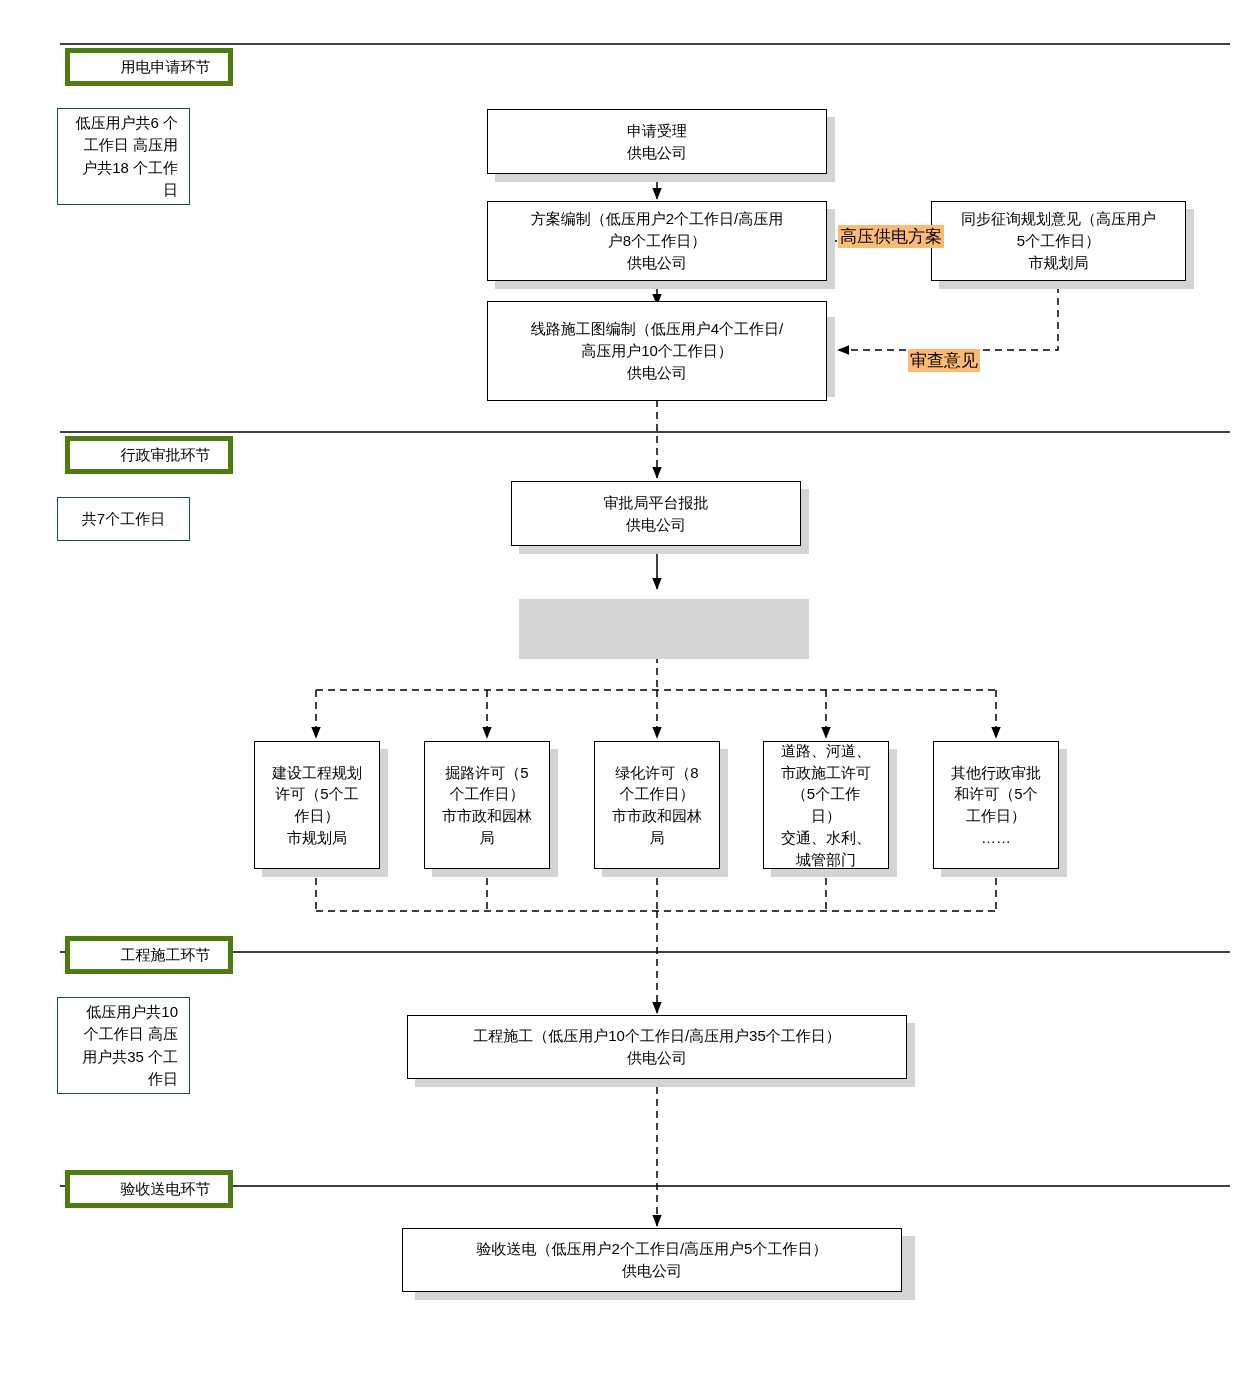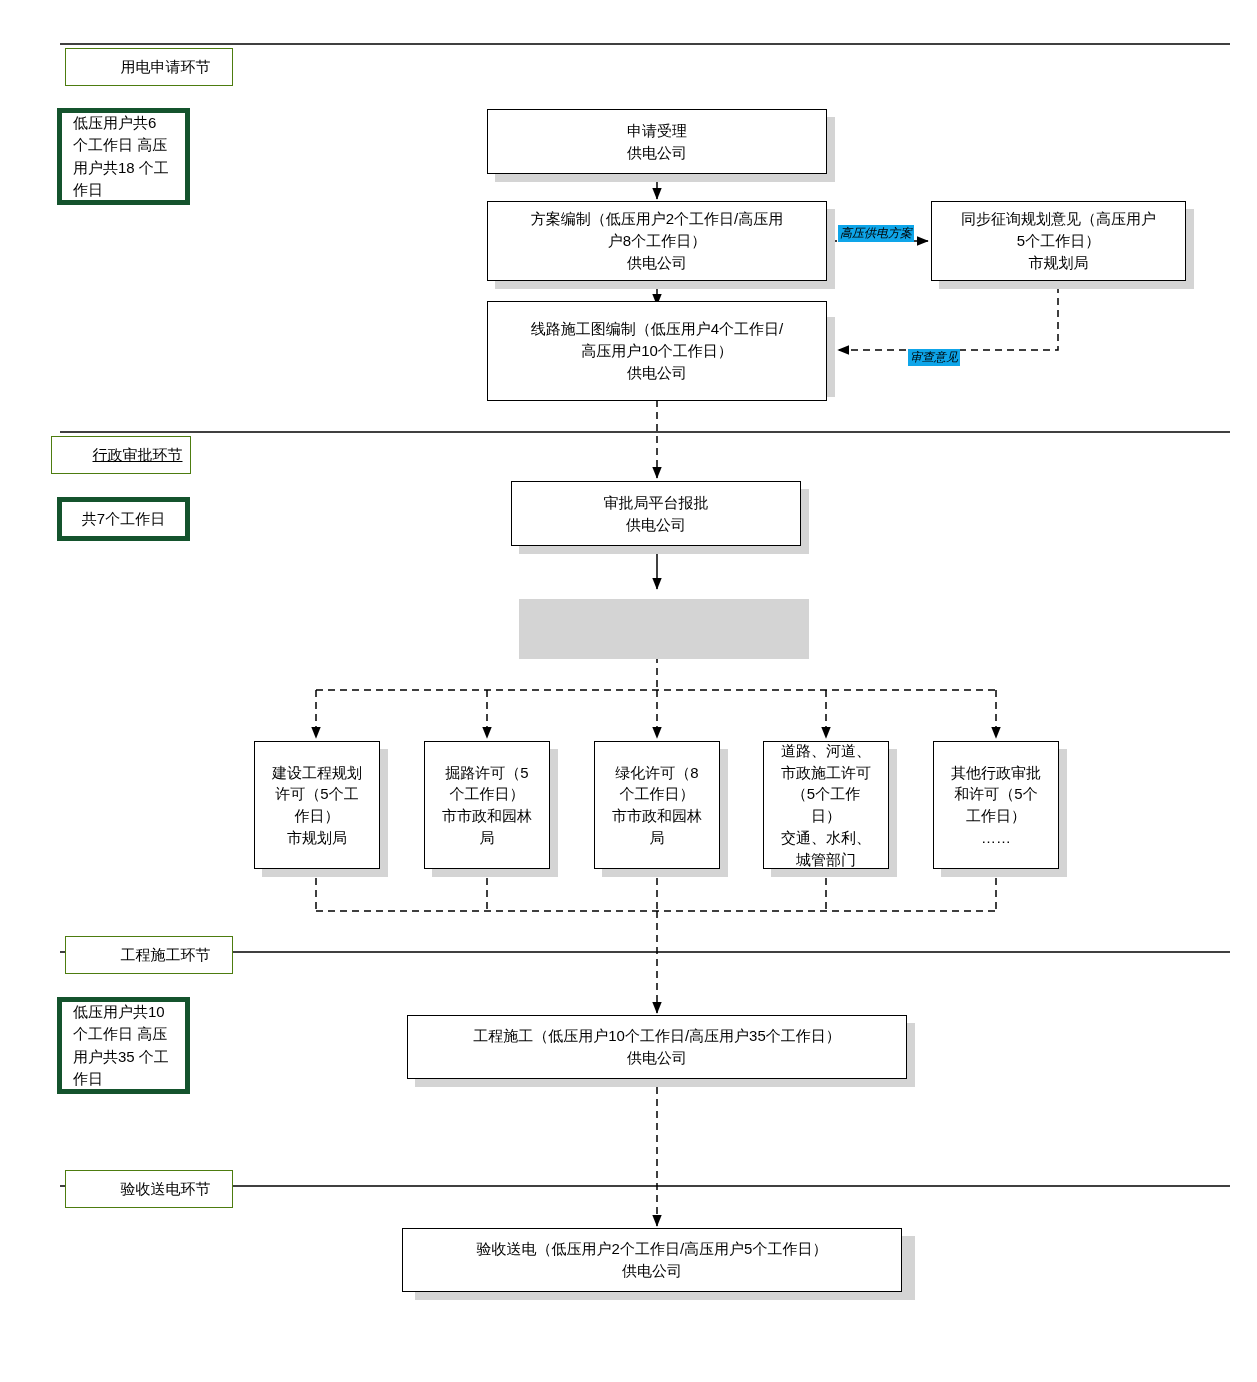--- a/index.html
+++ b/index.html
@@ -42,50 +42,49 @@
   }
   .shadow {
     position: absolute;
     background: #d4d4d4;
     z-index: 1;
   }
   .stage-label {
     position: absolute;
     box-sizing: border-box;
     background: #ffffff;
-    border: 1px solid #4d7c0f;
+    border: 5px solid #4d7c0f;
     display: flex;
     align-items: center;
     justify-content: center;
     font-size: 15px;
     z-index: 3;
     padding-left: 33px;
   }
   .side-note {
     position: absolute;
     box-sizing: border-box;
     background: #ffffff;
-    border: 5px solid #14532d;
+    border: 1px solid #14532d;
     display: flex;
     align-items: center;
     justify-content: center;
-    text-align: left;
+    text-align: right;
     font-size: 15px;
     line-height: 1.5;
     padding: 3px 11px;
     z-index: 3;
   }
   .edge-label {
     position: absolute;
-    font-size: 12px;
-    background: #0ea5e9;
+    font-size: 17px;
+    background: #fdba74;
     padding: 0 2px;
     white-space: nowrap;
     z-index: 4;
-    font-style: italic;
   }
   .node .inner {
     width: 100%;
     white-space: pre-line;
   }
 </style>
 </head>
 <body>
 
 <div id="canvas">
@@ -131,21 +130,21 @@
   <div class="stage-label" style="left:65px; top:48px; width:168px; height:38px;">
     <span>用电申请环节</span>
   </div>
   <div class="side-note" style="left:57px; top:108px; width:133px; height:97px;">
     <span class="inner">低压用户共6
 个工作日
 高压用户共18
 个工作日</span>
   </div>
 
-  <div class="stage-label" style="left:51px; top:436px; width:140px; height:38px;text-decoration:underline;">
+  <div class="stage-label" style="left:65px; top:436px; width:168px; height:38px;">
     <span>行政审批环节</span>
   </div>
   <div class="side-note" style="left:57px; top:497px; width:133px; height:44px;">
     <span class="inner">共7个工作日</span>
   </div>
 
   <div class="stage-label" style="left:65px; top:936px; width:168px; height:38px;">
     <span>工程施工环节</span>
   </div>
   <div class="side-note" style="left:57px; top:997px; width:133px; height:97px;">

